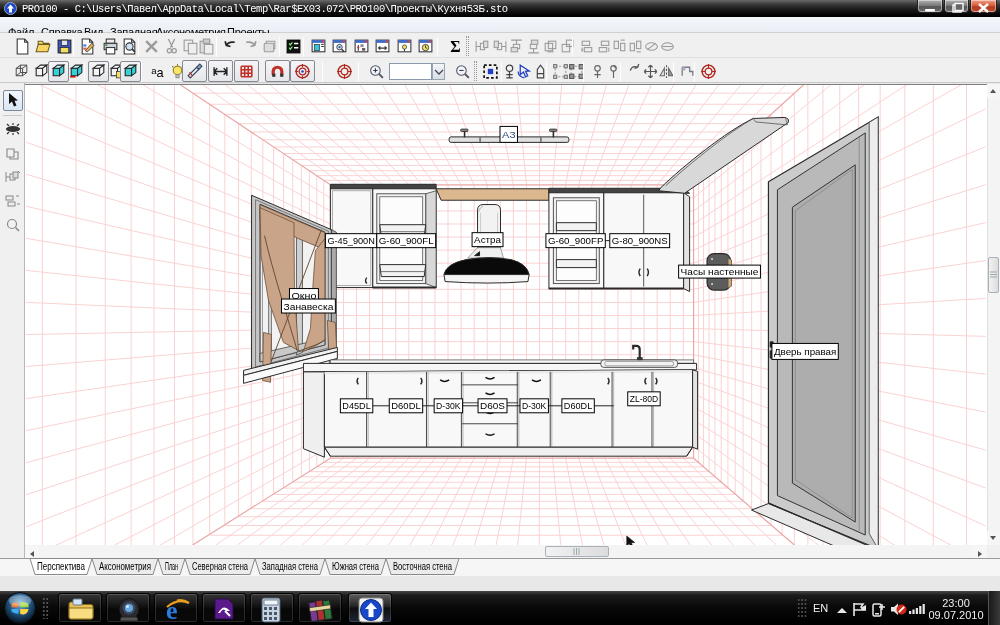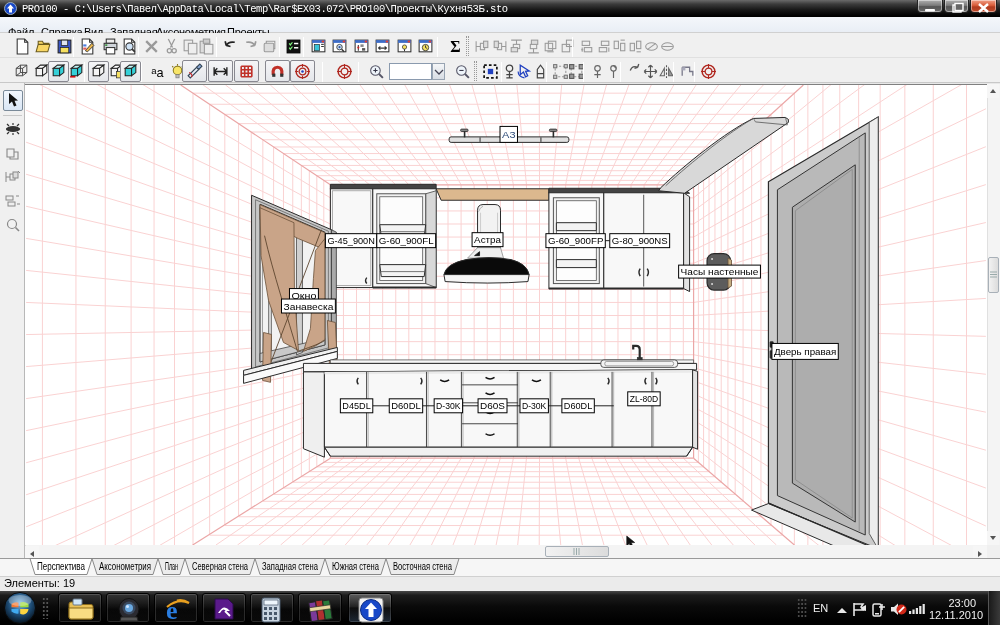--- a/index.html
+++ b/index.html
@@ -996,21 +996,20 @@
         <polygon points="185,0.5 255,0.5 250,16.5 190,16.5" fill="#ececec" stroke="#888" stroke-width="1"></polygon>
         <text x="220.0" y="12" font-size="10" text-anchor="middle" fill="#000" textLength="56" lengthAdjust="spacingAndGlyphs">Северная стена</text>
         <polygon points="255,0.5 325,0.5 320,16.5 260,16.5" fill="#ececec" stroke="#888" stroke-width="1"></polygon>
         <text x="290.0" y="12" font-size="10" text-anchor="middle" fill="#000" textLength="56" lengthAdjust="spacingAndGlyphs">Западная стена</text>
         <polygon points="325,0.5 386,0.5 381,16.5 330,16.5" fill="#ececec" stroke="#888" stroke-width="1"></polygon>
         <text x="355.5" y="12" font-size="10" text-anchor="middle" fill="#000" textLength="47" lengthAdjust="spacingAndGlyphs">Южная стена</text>
         <polygon points="386,0.5 459,0.5 454,16.5 391,16.5" fill="#ececec" stroke="#888" stroke-width="1"></polygon>
         <text x="422.5" y="12" font-size="10" text-anchor="middle" fill="#000" textLength="59" lengthAdjust="spacingAndGlyphs">Восточная стена</text>
       </svg>
     </div>
-<div id="status">Элементы: 19</div>
 <div id="taskbar">
       <svg width="36" height="34" viewBox="0 0 36 34" style="position:absolute;left:2px;top:0">
 <defs>
           <radialGradient id="orb" cx="50%" cy="35%" r="65%">
             <stop offset="0%" stop-color="#7ab8e8"></stop>
             <stop offset="55%" stop-color="#1e4e78"></stop>
             <stop offset="100%" stop-color="#06121e"></stop>
           </radialGradient>
         </defs>
 <circle cx="18" cy="17" r="15.5" fill="url(#orb)" stroke="#0a0a0a"></circle>
@@ -1105,18 +1104,18 @@
       </svg>
       <svg style="position:absolute;left:909px;top:12px" width="17" height="12">
         <g fill="#e8e8e8">
           <rect x="0" y="8" width="2.2" height="3"></rect>
           <rect x="3.4" y="6.5" width="2.2" height="4.5"></rect>
           <rect x="6.8" y="5" width="2.2" height="6"></rect>
           <rect x="10.2" y="3" width="2.2" height="8"></rect>
           <rect x="13.6" y="1" width="2.2" height="10"></rect>
         </g>
       </svg>
-      <div class="trtxt" style="left:936px;top:6px;width:40px;text-align:right">23:00</div>
-      <div class="trtxt" style="left:928px;top:18px;width:56px;text-align:center">12.11.2010</div>
+      <div class="trtxt" style="left:936px;top:6px;width:40px;text-align:center">23:00</div>
+      <div class="trtxt" style="left:928px;top:18px;width:56px;text-align:center">09.07.2010</div>
       <div style="position:absolute;left:988px;top:0;width:1px;height:34px;background:#555"></div>
       <div style="position:absolute;left:989px;top:0;width:11px;height:34px;background:linear-gradient(90deg,#1a1a1a,#3a3a3a)"></div>
     </div>
 
 </div>
 </body></html>

